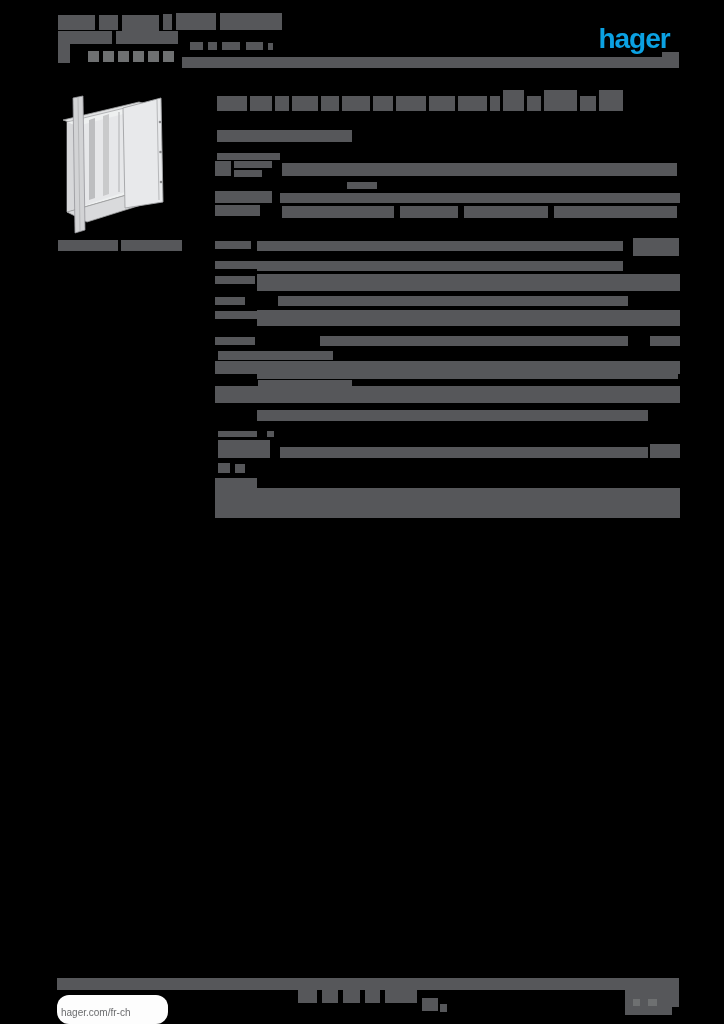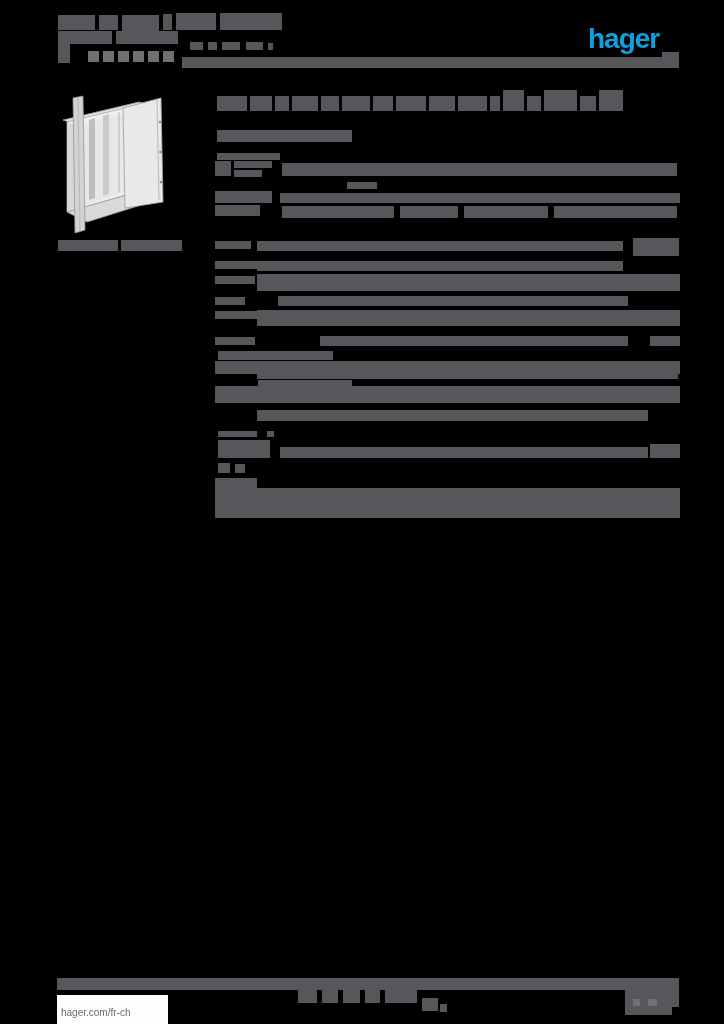--- a/index.html
+++ b/index.html
@@ -6,25 +6,25 @@
   .canvas{
     position:relative;width:724px;height:1024px;background:#000;overflow:hidden;
     font-family:"Liberation Sans", sans-serif;
   }
   .blk{position:absolute;}
   .blk-dark{background:var(--blk-dark,#56575a);}
   .blk-light{background:var(--blk-light,#6e7071);}
   .logo{
     position:absolute;left:588px;top:22px;width:92px;height:34px;
     color:var(--accent,#0ba1e2);font-weight:bold;font-size:28px;line-height:34px;
-    letter-spacing:-1px;text-align:left;
+    letter-spacing:-1px;text-align:center;
   }
   .footer-box{
     position:absolute;left:57px;top:995px;width:111px;height:29px;
-    background:#fdfdfd;box-sizing:border-box;padding:7px 0 0 4px;
+    background:#fdfdfd;box-sizing:border-box;padding:7px 0 0 4px;border-radius:12px;
   }
   .footer-box span{
     color:#6b6c6e;font-size:10px;letter-spacing:0px;white-space:nowrap;
   }
   .product-svg{position:absolute;left:57px;top:90px;}
 </style>
 </head>
 <body>
 
 <div class="canvas">

